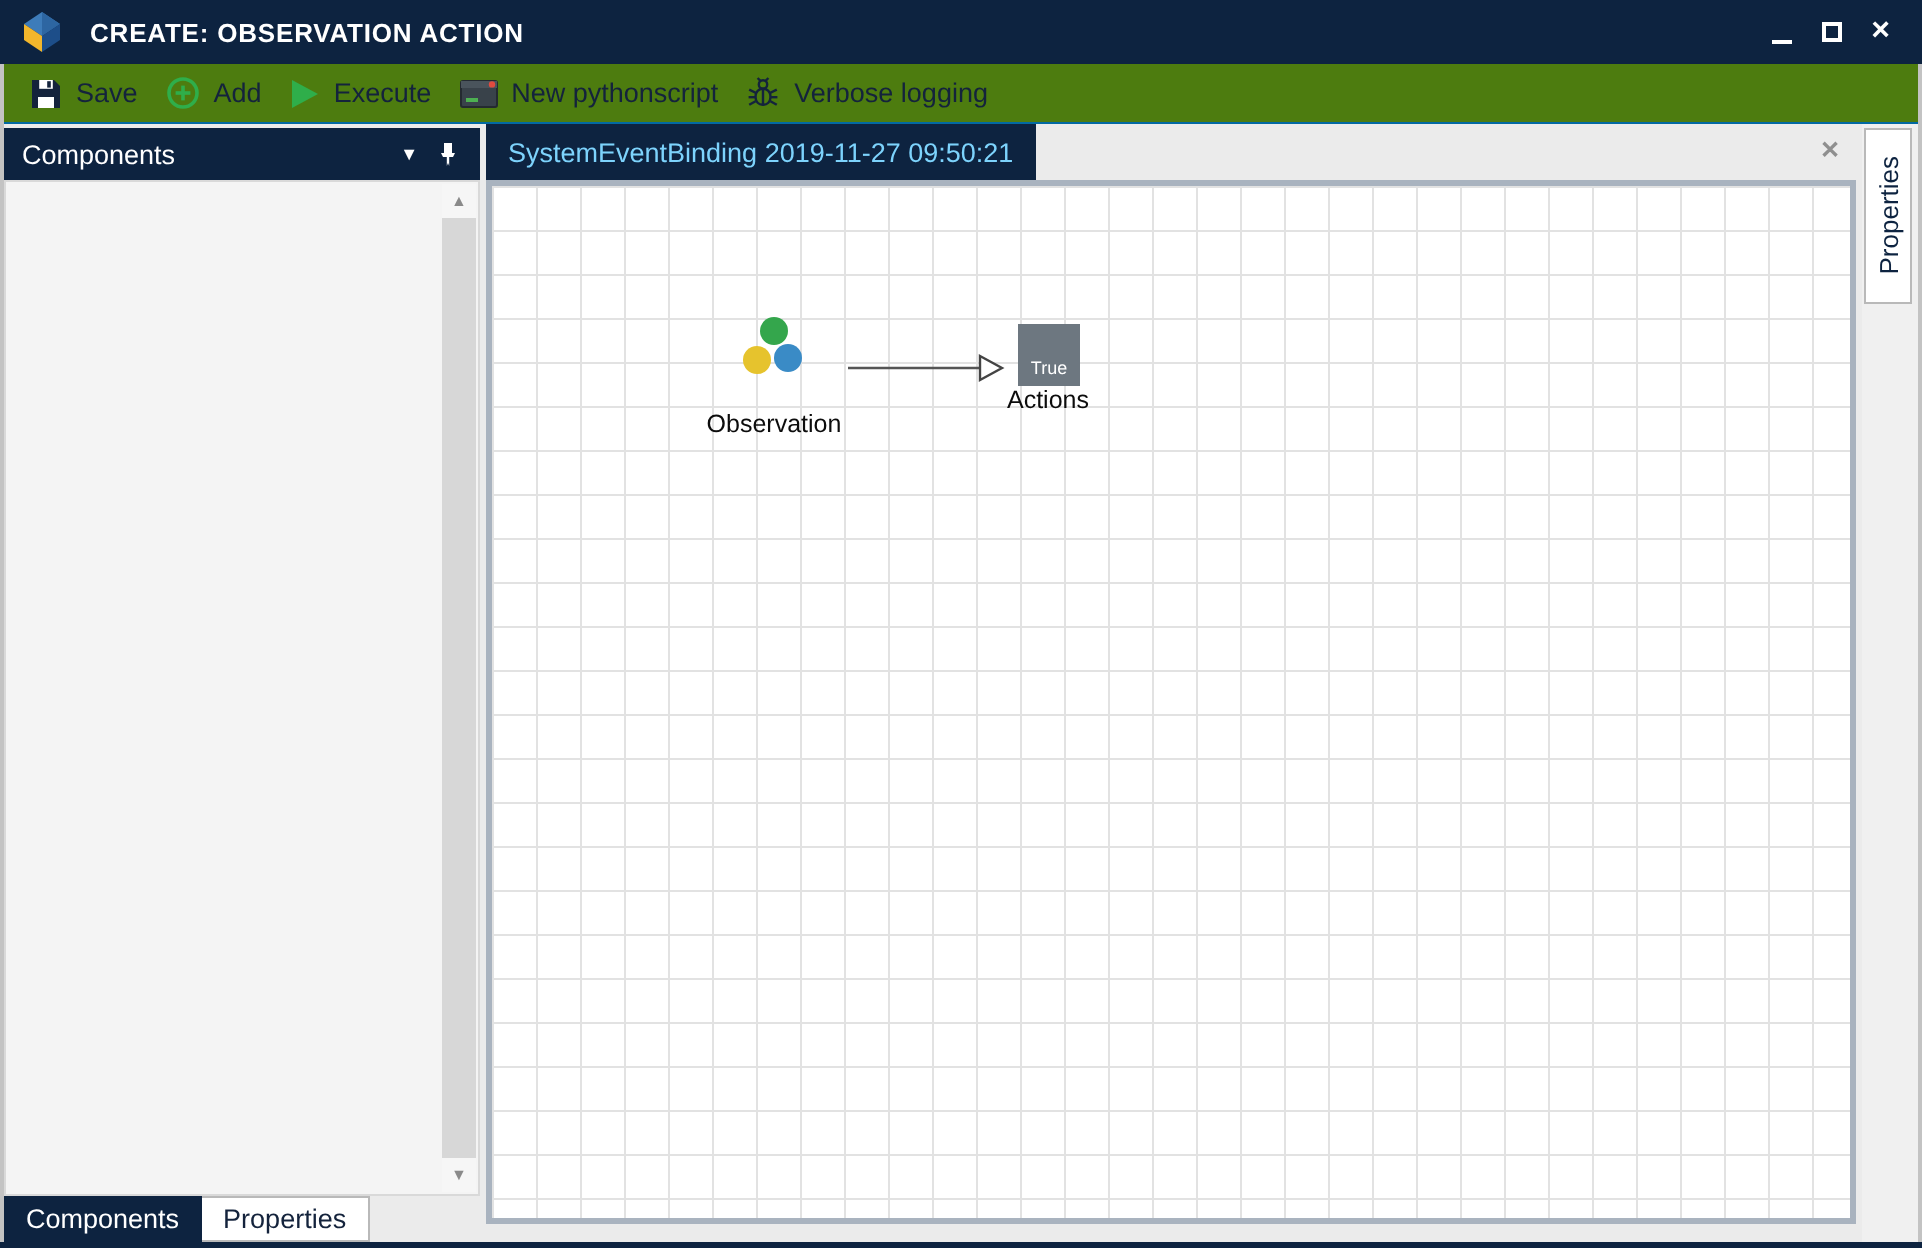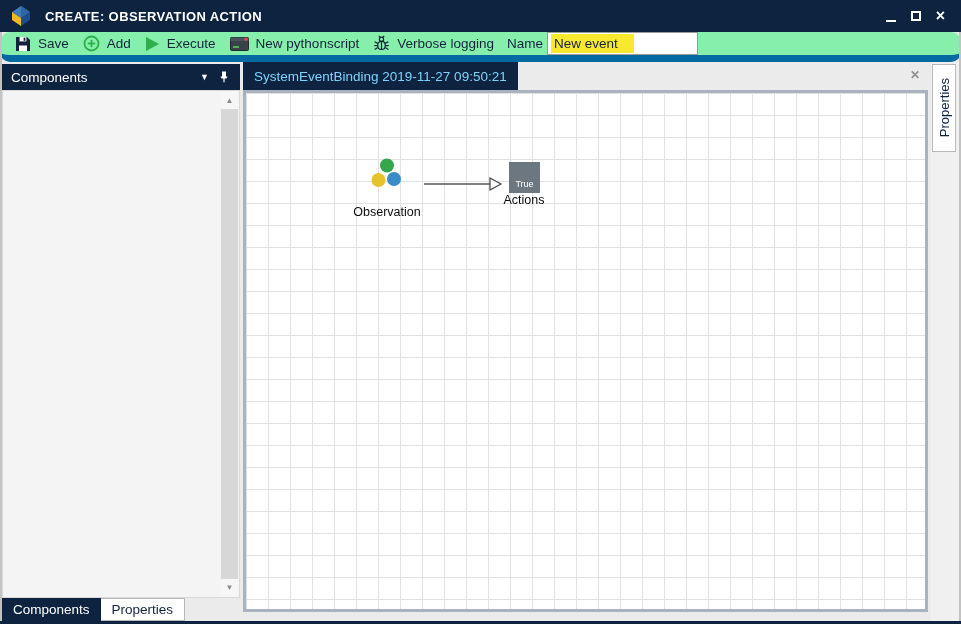--- a/index.html
+++ b/index.html
@@ -17,22 +17,22 @@
   }
   .app-logo { width:22px; height:22px; margin-right:13px; flex:0 0 auto; }
   .win-title { color:#ffffff; font-size:13px; font-weight:700; letter-spacing:.4px; }
   .win-controls { margin-left:auto; display:flex; align-items:center; gap:15px; padding-right:16px; height:100%; }
   .wc-min  { width:10px; height:2px; background:#fff; margin-top:9px; }
   .wc-max  { width:10px; height:10px; border:2px solid #fff; }
   .wc-close{ color:#fff; font-size:16px; font-weight:700; line-height:1; margin-top:-1px; }
   
   .toolbar {
     position:absolute; top:32px; left:0; right:0; height:30px;
-    background:#86efac; border-bottom:7px solid #0369a1;
-    display:flex; align-items:center; padding:0 8px; font-size:13.5px; color:#14233c;border-radius:10px;
+    background:#4d7c0f; border-bottom:1px solid #0369a1;
+    display:flex; align-items:center; padding:0 8px; font-size:13.5px; color:#14233c;
   }
   .tb-btn { display:flex; align-items:center; gap:7px; padding:2px 7px; cursor:default; white-space:nowrap; }
   .tb-icon { display:flex; align-items:center; justify-content:center; }
   .name-group { display:flex; align-items:center; gap:4px; margin-left:6px; }
   .name-input {
     width:151px; height:23px; border:1px solid #9a9a9a; background:#fff;
     display:flex; align-items:center; padding:0 3px; overflow:hidden;
   }
   .hl-text { background:#f8e930; color:#14233c; font-size:13.5px; padding:2px 16px 2px 3px; white-space:nowrap; }
   
@@ -174,26 +174,20 @@
           <line x1="4.8" y1="12.6" x2="1.6" y2="14.4"></line>
             <line x1="12.2" y1="12.6" x2="15.4" y2="14.4"></line>
           <line x1="7.2" y1="2.4" x2="5.8" y2="1"></line>    
             <line x1="9.8" y1="2.4" x2="11.2" y2="1"></line>
         </svg>
       </span>
       <span>Verbose logging</span>
     </span>
 
 
-    <span class="name-group">
-      <span>Name</span>
-      <span class="name-input">
-        <span class="hl-text">New event</span>
-      </span>
-    </span>
   </div>
 
   <div class="dock-left">
     <div class="dock-header">
       <span>Components</span>
       <span class="hdr-chevron">▼</span>
       <span class="hdr-pin">
         <svg width="10" height="12" viewBox="0 0 10 12">
           <path d="M3 0.5 h4 v5 h1.5 l-1 2 H2.5 l-1-2 H3 Z M4.4 7.5 h1.2 V12 L5 10.5 4.4 12 Z" fill="#ffffff"></path>
         </svg>

